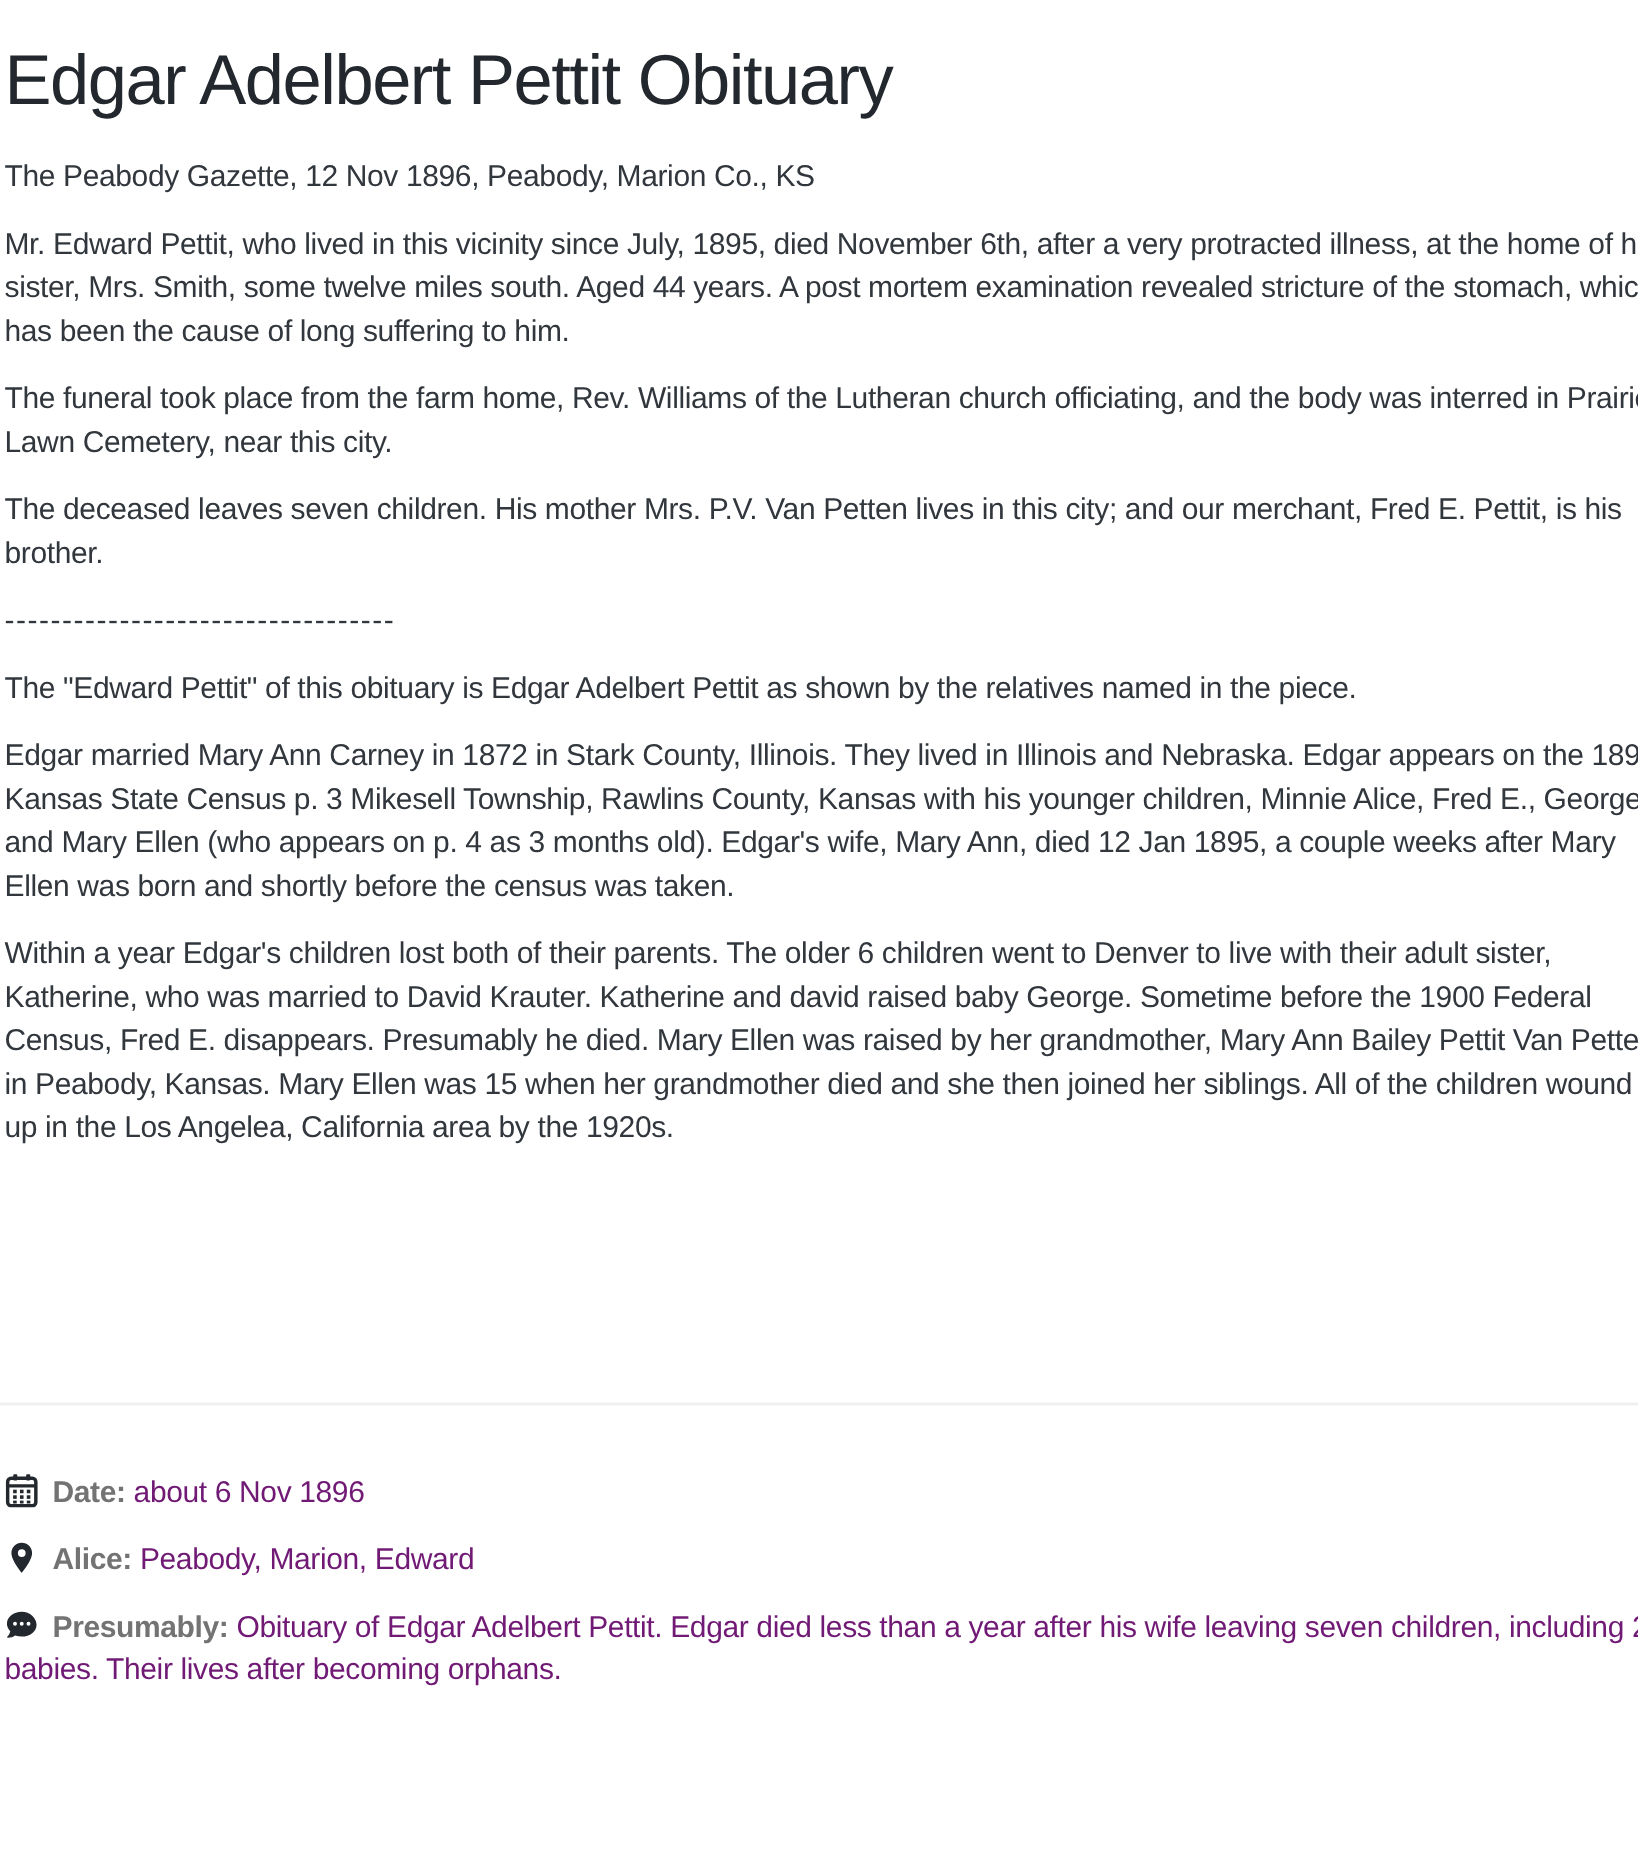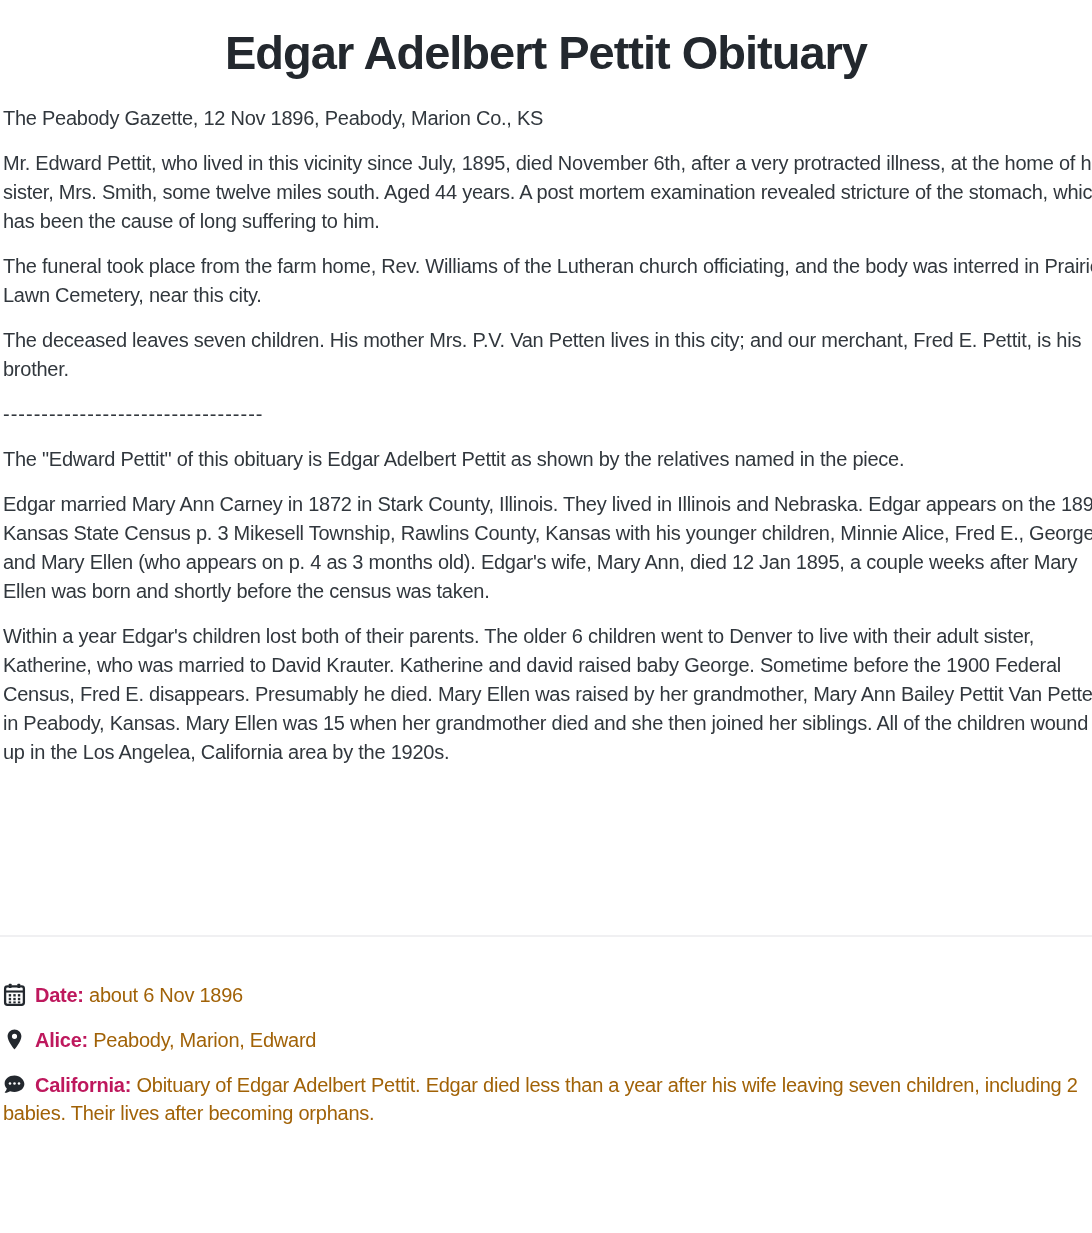--- a/index.html
+++ b/index.html
@@ -13,24 +13,24 @@
     color: #31373d;
     width: 1092px;
   }
   .content {
     width: 1112px;           
     padding-left: 3px;
     box-sizing: border-box;
   }
   h1.page-title {
     width: 1086px;
-    text-align: center;
+    text-align: left;
     font-size: 47px;
     line-height: 1.15;
-    font-weight: bold;
+    font-weight: normal;
     letter-spacing: -1px;
     color: #23282e;
     margin: 26px 0 24px 0;
   }
   p.para {
     font-size: 20px;
     line-height: 29px;
     letter-spacing: -0.25px;
     margin: 16px 0;
   }
@@ -57,23 +57,23 @@
     display: inline-block;
     width: 23px;
     height: 23px;
     vertical-align: -4px;
     margin-right: 9px;
     color: #23282e;
   }
   .meta-icon svg { width: 100%; height: 100%; display: block; }
   .meta-label {
     font-weight: bold;
-    color: #be185d;
+    color: #737373;
   }
-  .meta-value { color: #a16207; }
+  .meta-value { color: #701a75; }
 </style>
 </head>
 <body>
 
 <div class="content">
 
   <h1 class="page-title">Edgar Adelbert Pettit Obituary</h1>
 
   <p class="para">The Peabody Gazette, 12 Nov 1896, Peabody, Marion Co., KS</p>
 
@@ -120,18 +120,18 @@
     </div>
 
     <div class="meta-row">
       <span class="meta-icon">
         <svg viewBox="0 0 24 24" xmlns="http://www.w3.org/2000/svg">
           <path fill="currentColor" d="M12 2.6C6.3 2.6 1.7 6.3 1.7 10.9c0 2 .9 3.8 2.3 5.2-.3 1.4-1 2.7-2 3.7-.3.3-.1.9.4.9 1.9 0 3.6-.7 5-1.6 1.4.5 3 .8 4.6.8 5.7 0 10.3-3.7 10.3-8.3S17.7 2.6 12 2.6z"></path>
           <circle cx="7.3" cy="11" r="1.35" fill="#ffffff"></circle>
           <circle cx="12" cy="11" r="1.35" fill="#ffffff"></circle>
           <circle cx="16.7" cy="11" r="1.35" fill="#ffffff"></circle>
         </svg>
-      </span><span class="meta-label">California:</span>
+      </span><span class="meta-label">Presumably:</span>
       <span class="meta-value">Obituary of Edgar Adelbert Pettit. Edgar died less than a year after his wife leaving seven children, including 2 babies. Their lives after becoming orphans.</span>
     </div>
 
   </div>
 </div>
 
 </body></html>

